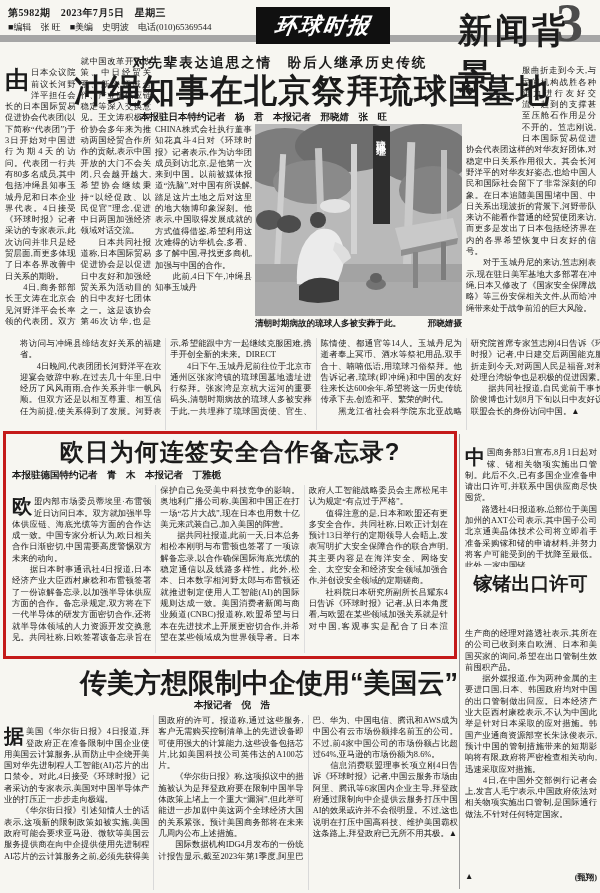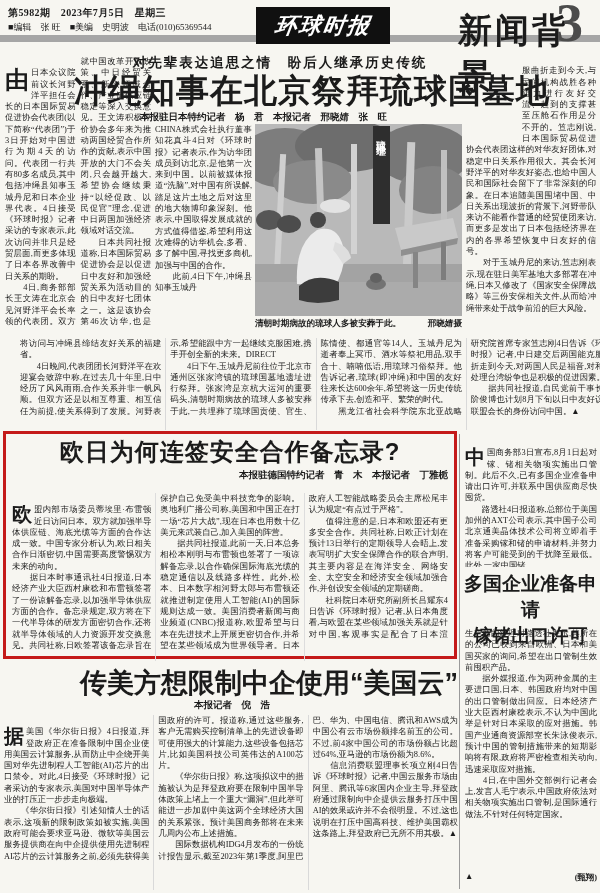--- a/index.html
+++ b/index.html
@@ -52,21 +52,21 @@
   .colR { left:466px; top:54px; width:130px; height:280px; }
   .colR-spacer { float:left; width:56px; height:70px; }
   .fourcol { left:20px; top:338px; width:592px; height:92px;
     column-count:4; column-gap:9px; column-rule:1px solid #d9d9d9; }
 
   
   .redbox { left:3px; top:431px; width:454px; height:228px;
     border:3px solid #c41a1a; padding:2px 6px 2px; }
   .red-title { text-align:center; font-size:24px; font-weight:900; letter-spacing:1px;
     font-family:"Liberation Sans","DejaVu Sans",sans-serif; }
-  .red-byline { text-align:right; font-size:9.5px; font-weight:bold; margin:1px 0 11px; }
+  .red-byline { text-align:left; font-size:9.5px; font-weight:bold; margin:1px 0 3px; }
   .red-cols { column-count:3; column-gap:9px; column-rule:1px solid #dddddd;
     height:168px; overflow:hidden; }
 
   
   .vdivider { left:459px; top:434px; width:1px; height:455px; background:#9a9a9a; }
   .gal-intro { left:465px; top:436px; width:132px; height:131px; }
   .gal-head { left:461px; top:571px; width:139px; text-align:center; font-size:19px;
     line-height:26px; font-weight:900;
     font-family:"Liberation Sans","DejaVu Sans",sans-serif; }
   .gal-body { left:465px; top:628px; width:132px; height:242px; }
@@ -167,21 +167,20 @@
   </div>
 </div>
 
 <div class="abs vdivider"></div>
 
 <div class="abs gal-intro body-text">
   <span class="dropcap">中</span><span>国商务部3日宣布,8月1日起对镓、锗相关物项实施出口管制。此后不久,已有多国企业准备申请出口许可,并联系中国供应商尽快囤货。
 　　路透社4日报道称,总部位于美国加州的AXT公司表示,其中国子公司北京通美晶体技术公司将立即着手准备采购镓和锗的申请材料,并努力将客户可能受到的干扰降至最低。此外,一家中国锗</span>
 </div>
 <div class="abs gal-head">
-  <div>多国企业准备申请</div>
   <div>镓锗出口许可</div>
 </div>
 <div class="abs gal-body body-text">生产商的经理对路透社表示,其所在的公司已收到来自欧洲、日本和美国买家的询问,希望在出口管制生效前囤积产品。
 　　据外媒报道,作为两种金属的主要进口国,日本、韩国政府均对中国的出口管制做出回应。日本经济产业大臣西村康稔表示,不认为中国此举是针对日本采取的应对措施。韩国产业通商资源部室长朱泳俊表示,预计中国的管制措施带来的短期影响将有限,政府将严密检查相关动向,迅速采取应对措施。
 　　4日,在中国外交部例行记者会上,发言人毛宁表示,中国政府依法对相关物项实施出口管制,是国际通行做法,不针对任何特定国家。</div>
 <div class="abs gal-sign">
   <span>▲</span>
   <span>(甄翔)</span>
 </div>
 

